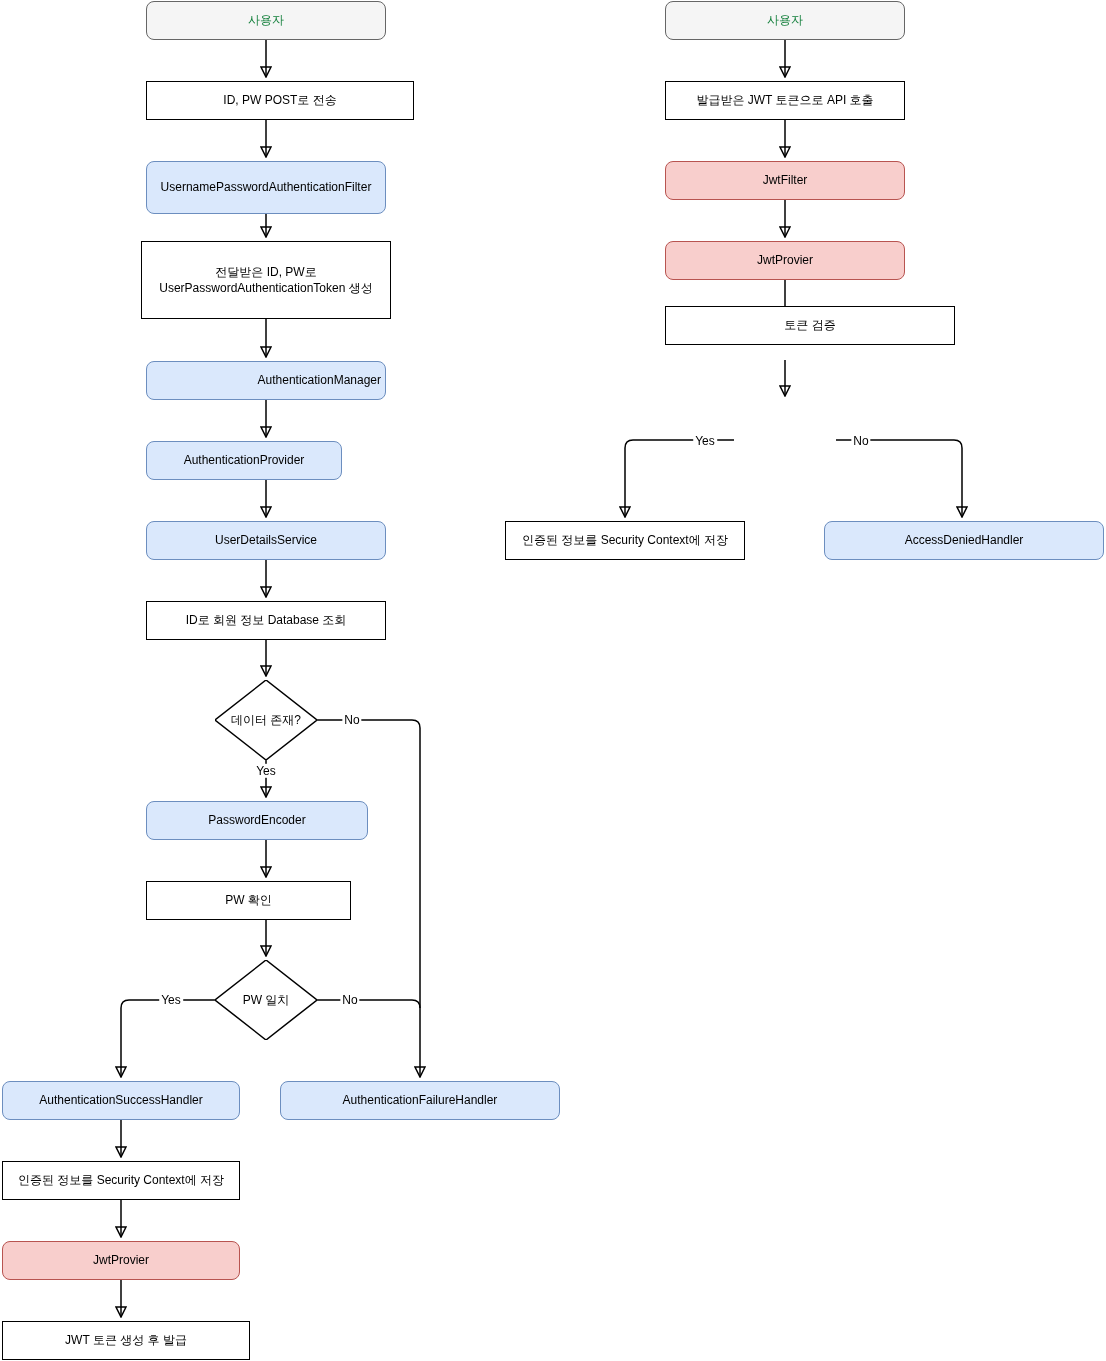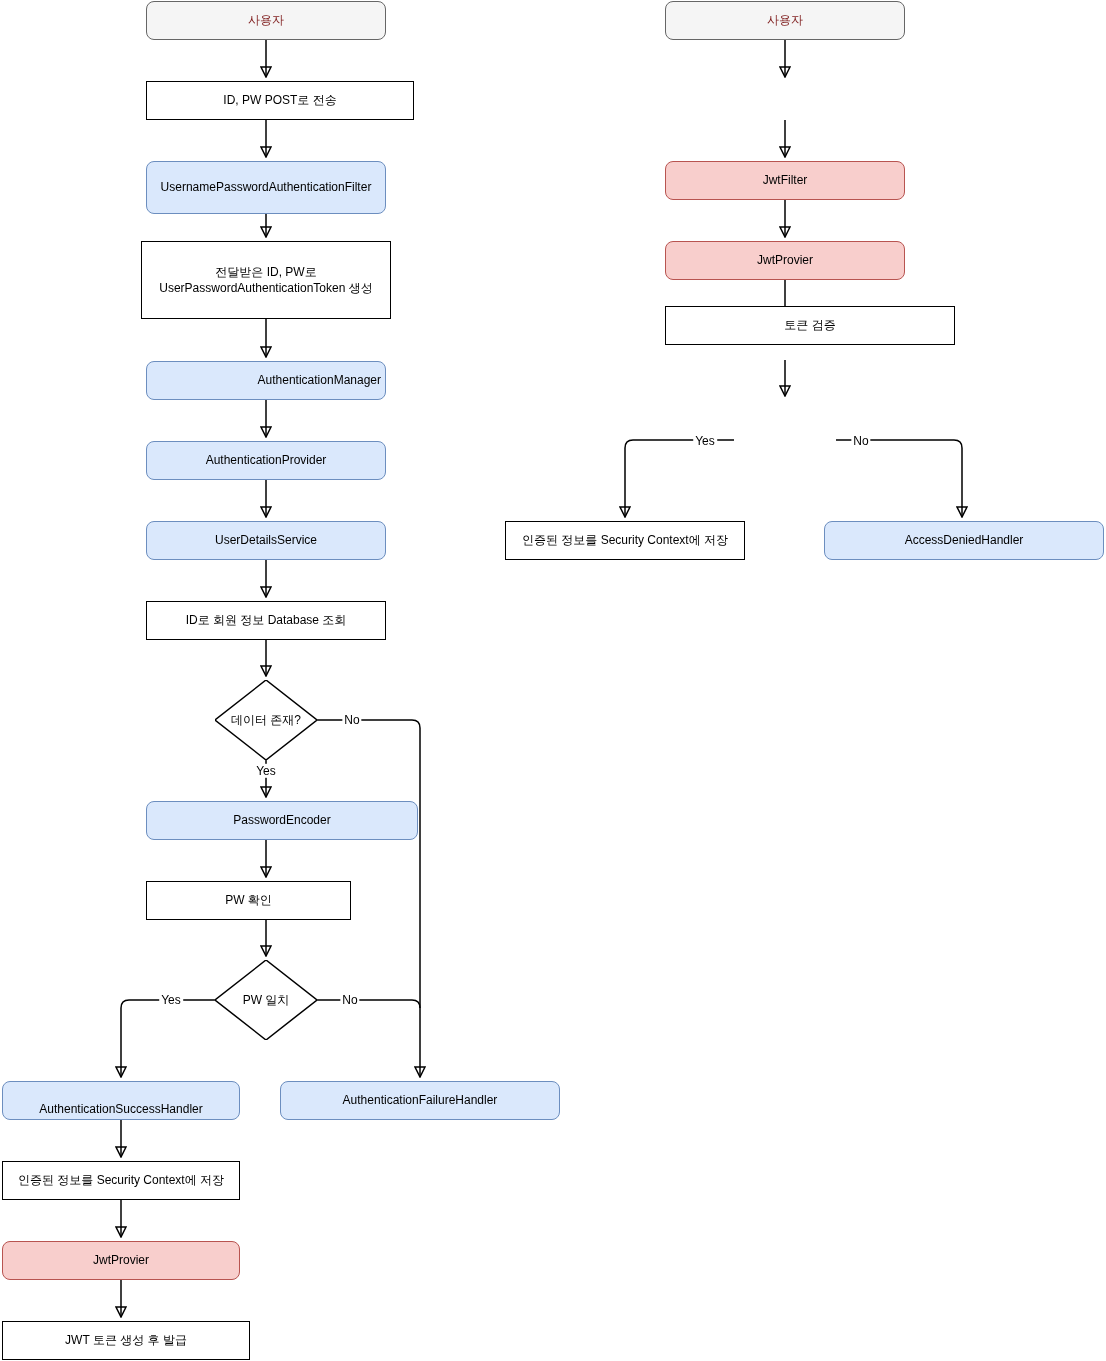--- a/index.html
+++ b/index.html
@@ -26,21 +26,21 @@
     display: flex;
     align-items: center;
     justify-content: center;
     text-align: center;
     line-height: 1.35;
     padding: 2px 4px;
   }
   .rect   { background: #ffffff; border: 1.7px solid #000000; }
   .blue   { background: #dae8fc; border: 1px solid #6c8ebf; border-radius: 8px; }
   .red    { background: #f8cecc; border: 1px solid #b85450; border-radius: 8px; }
-  .gray   { background: #f5f5f5; border: 1px solid #666666; border-radius: 8px; color: #7f1d1d; }
+  .gray   { background: #f5f5f5; border: 1px solid #666666; border-radius: 8px; color: #15803d; }
   .diamond {
     position: absolute;
     display: flex;
     align-items: center;
     justify-content: center;
     text-align: center;
   }
   .diamond svg { position: absolute; left: 0; top: 0; width: 100%; height: 100%; }
   .diamond span { position: relative; }
   .edge-label {
@@ -50,28 +50,28 @@
     padding: 0 2px;
     line-height: 1.2;
   }
 
   
   .n-l-user     { left:146px; top:1px;    width:240px; height:39px; }
   .n-l-post     { left:146px; top:81px;   width:268px; height:39px;justify-content:center; }
   .n-l-filter   { left:146px; top:161px;  width:240px; height:53px; }
   .n-l-token    { left:141px; top:241px;  width:250px; height:78px; }
   .n-l-manager  { left:146px; top:361px;  width:240px; height:39px;justify-content:flex-end; }
-  .n-l-provider { left:146px; top:441px;  width:240px; height:39px; }
+  .n-l-provider { left:146px; top:441px;  width:196px; height:39px; }
   .n-l-uds      { left:146px; top:521px;  width:240px; height:39px; }
   .n-l-db       { left:146px; top:601px;  width:240px; height:39px; }
   .n-l-d1       { left:215px; top:680px;  width:102px; height:80px; }
-  .n-l-encoder  { left:146px; top:801px;  width:272px; height:39px; }
+  .n-l-encoder  { left:146px; top:801px;  width:222px; height:39px; }
   .n-l-check    { left:146px; top:881px;  width:205px; height:39px; }
   .n-l-d2       { left:215px; top:960px;  width:102px; height:80px; }
-  .n-l-success  { left:2px;   top:1081px; width:238px; height:39px;align-items:flex-end; }
+  .n-l-success  { left:2px;   top:1081px; width:238px; height:39px; }
   .n-l-failure  { left:280px; top:1081px; width:280px; height:39px; }
   .n-l-save     { left:2px;   top:1161px; width:238px; height:39px; }
   .n-l-jwtprov  { left:2px;   top:1241px; width:238px; height:39px; }
   .n-l-issue    { left:2px;   top:1321px; width:248px; height:39px; }
 
   
   .n-r-user     { left:665px; top:1px;    width:240px; height:39px; }
   .n-r-api      { left:665px; top:81px;   width:240px; height:39px; }
   .n-r-filter   { left:665px; top:161px;  width:240px; height:39px; }
   .n-r-jwtprov  { left:665px; top:241px;  width:240px; height:39px; }
@@ -184,20 +184,23 @@
   <div class="node red n-l-jwtprov">
     <span>JwtProvier</span>
   </div>
   <div class="node rect n-l-issue">
     <span>JWT 토큰 생성 후 발급</span>
   </div>
 
   <div class="node gray n-r-user">
     <span>사용자</span>
   </div>
+  <div class="node rect n-r-api">
+    <span>발급받은 JWT 토큰으로 API 호출</span>
+  </div>
   <div class="node red n-r-filter">
     <span>JwtFilter</span>
   </div>
   <div class="node red n-r-jwtprov">
     <span>JwtProvier</span>
   </div>
   <div class="node rect n-r-verify">
     <span>토큰 검증</span>
   </div>
   <div class="node rect n-r-save">

